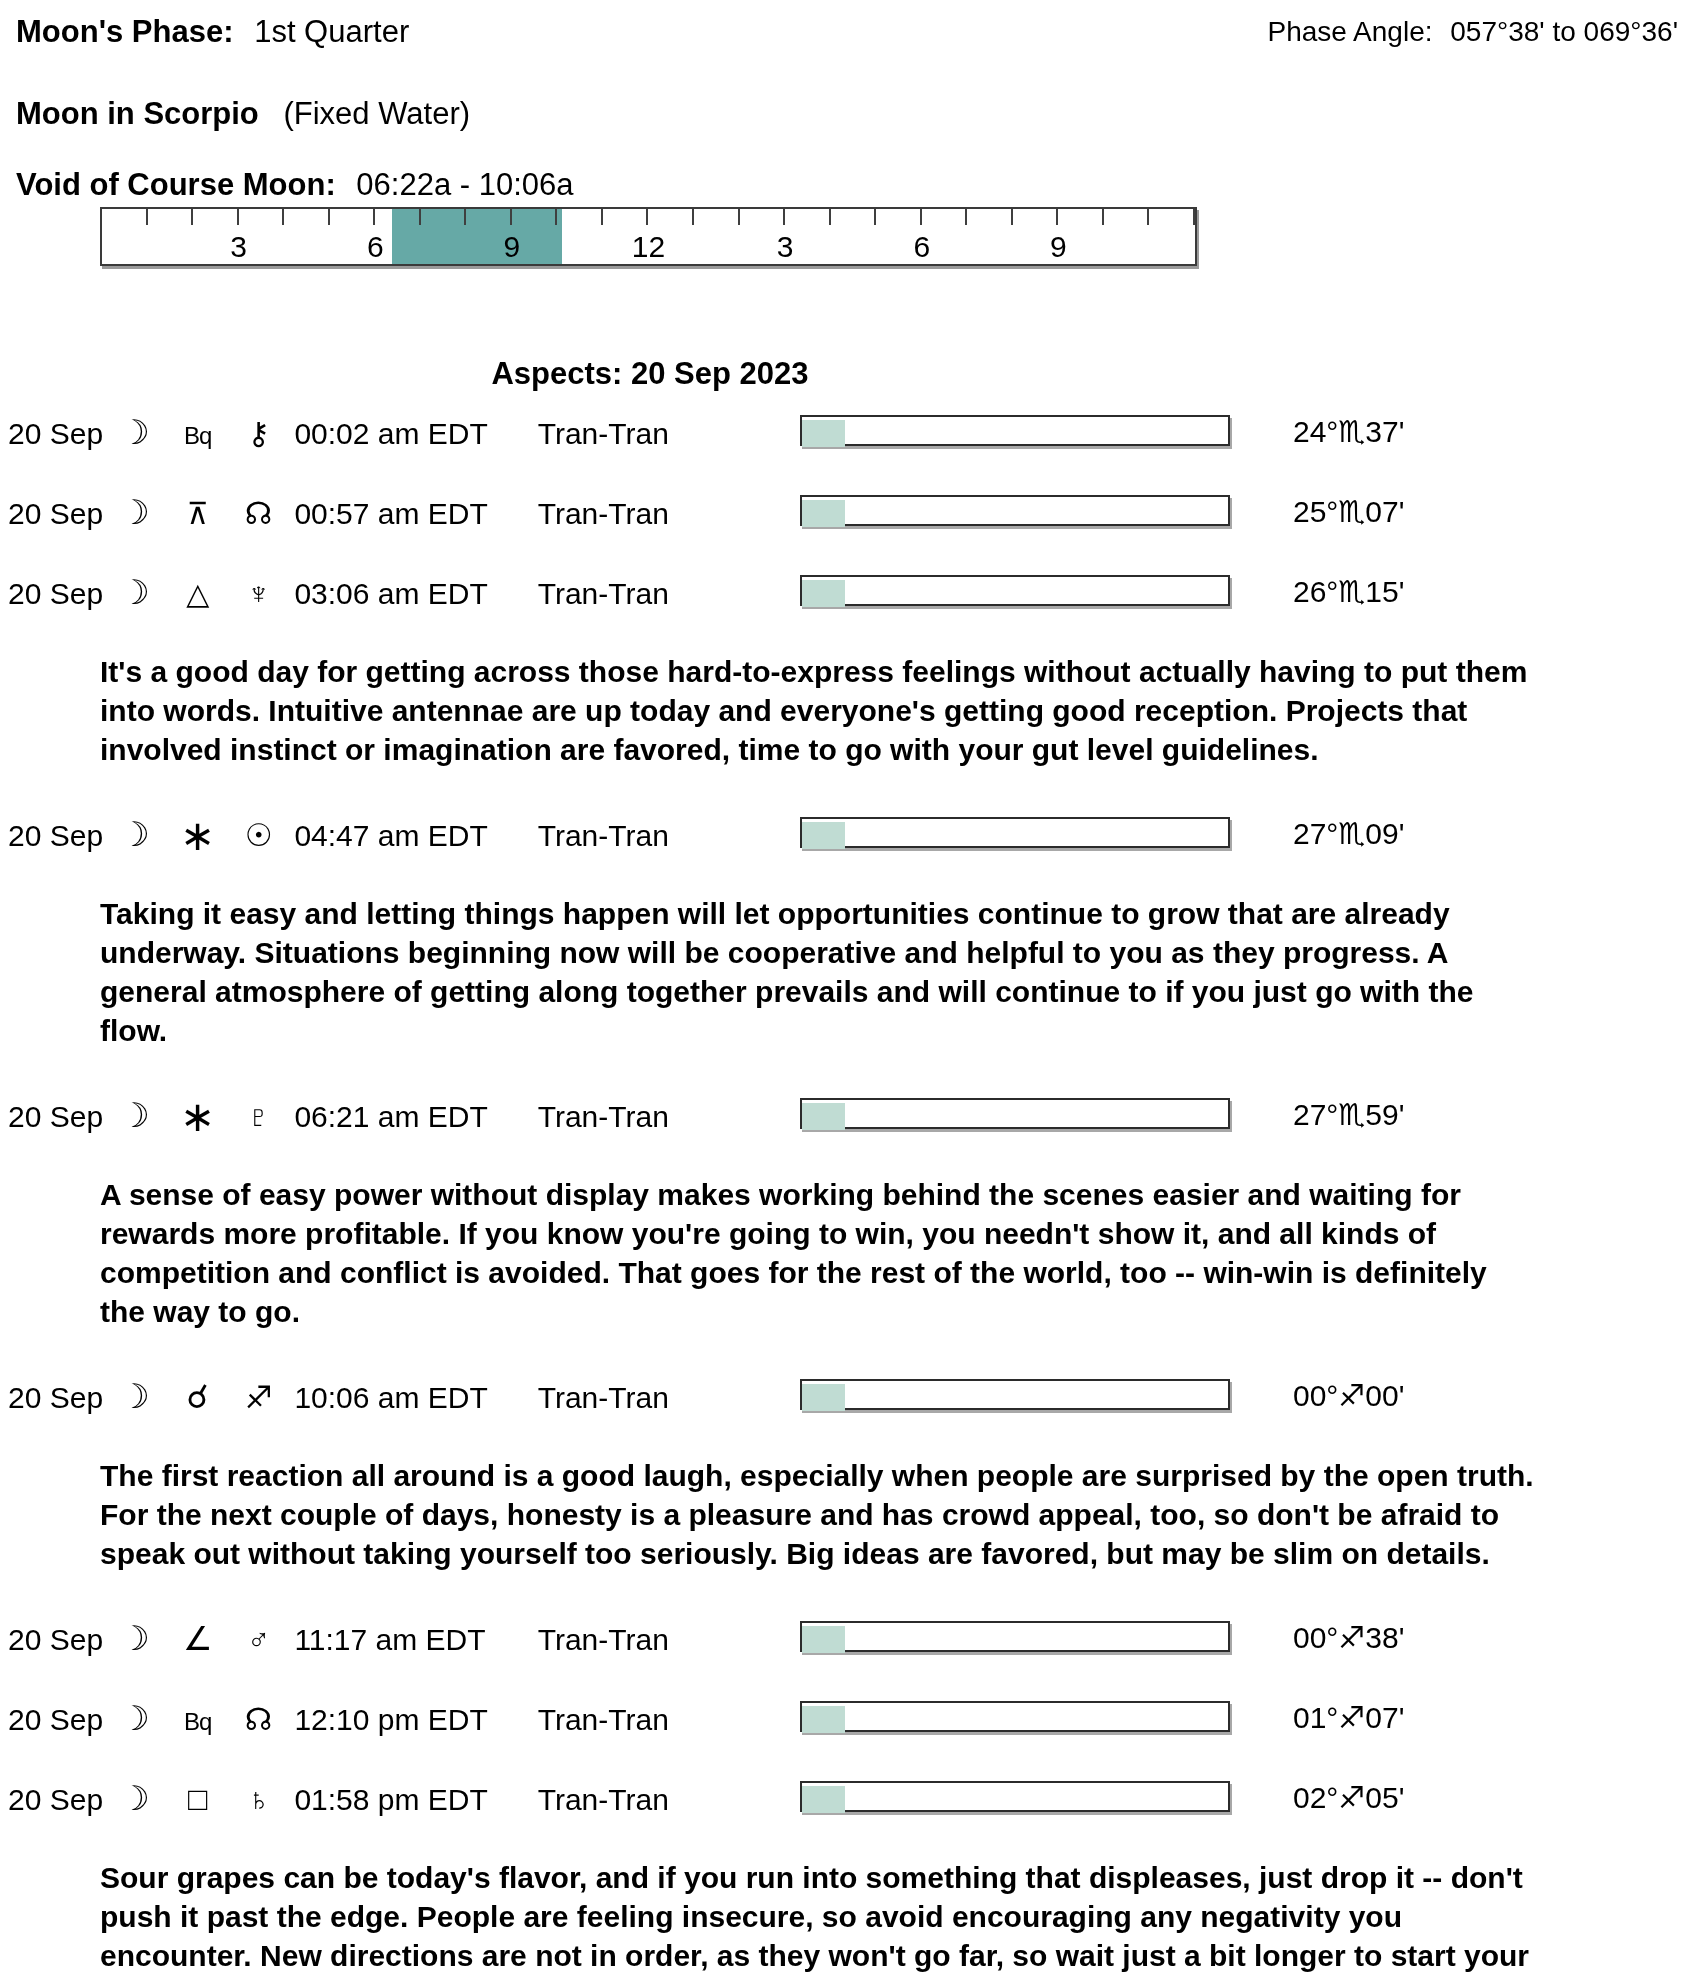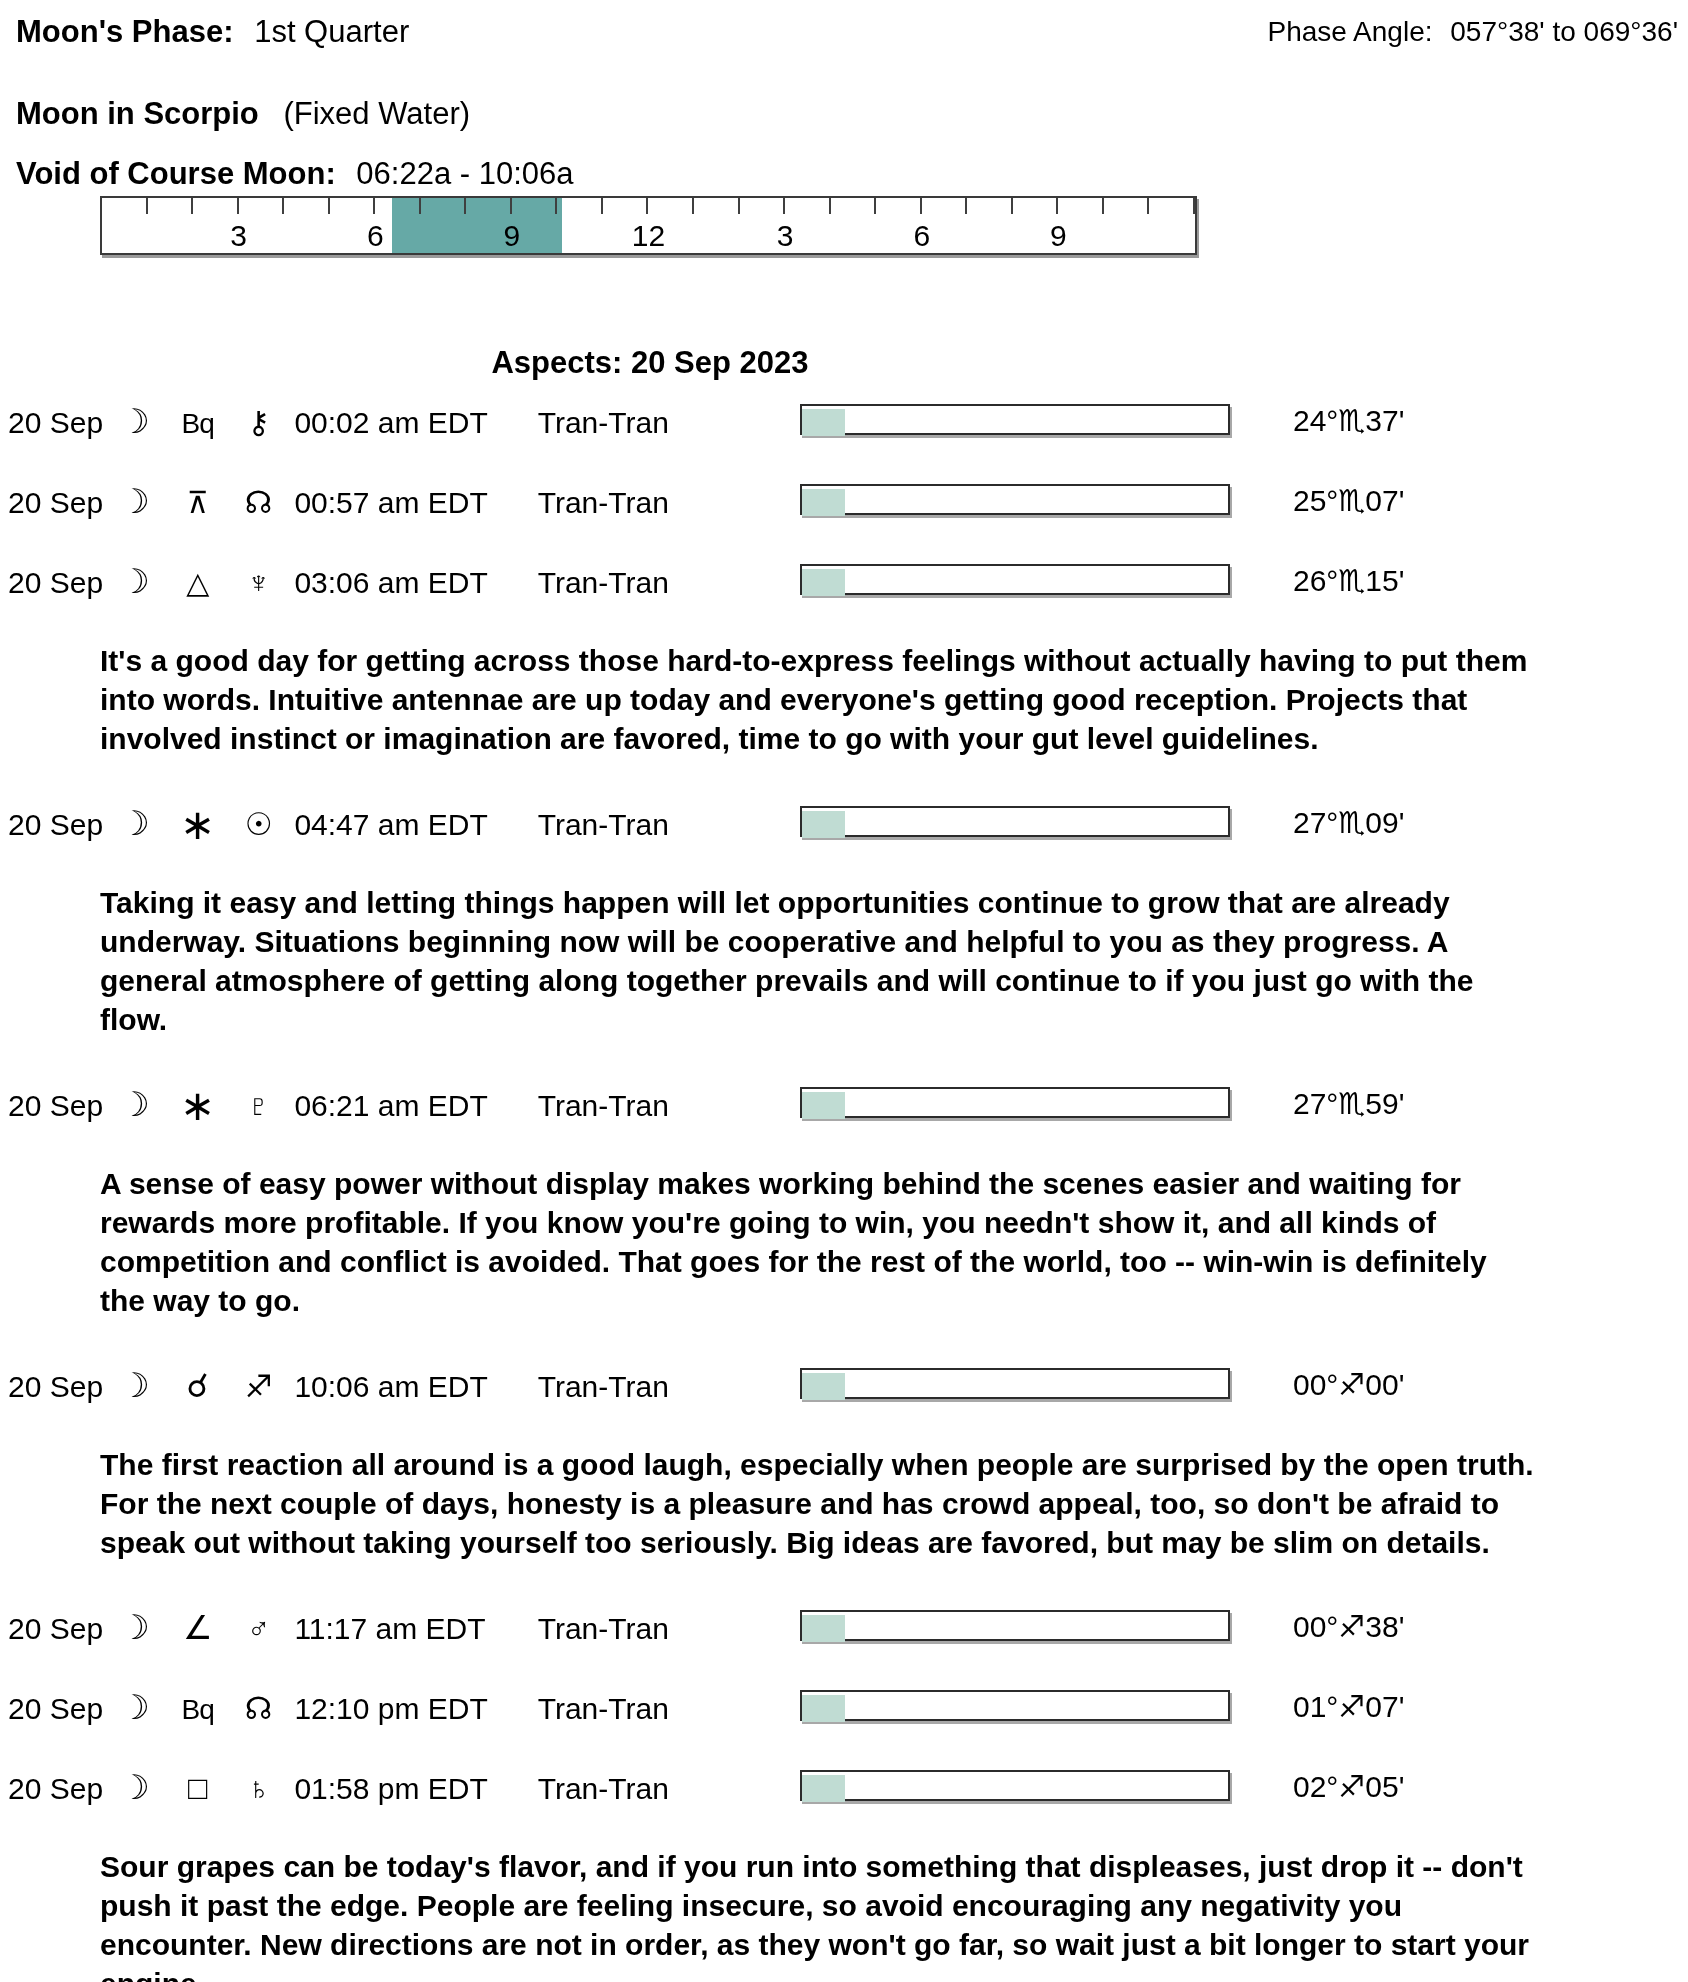--- a/index.html
+++ b/index.html
@@ -21,21 +21,21 @@
   .hline .note{margin-left:16px;text-align:center;}
   .hline .val{margin-left:12px;}
   .hdr-row1{position:relative;}
   .phase-angle{
     position:absolute;top:2px;right:10px;
     font-size:28px;font-weight:normal;white-space:nowrap;
   }
   .phase-angle .pa-val{margin-left:10px;}
   #h-scorpio{margin-top:46px;}
   #h-sag{margin-top:42px;}
-  #h-voc{margin-top:24px;}
+  #h-voc{margin-top:35px;}
 
   
   .ruler{
     position:relative;
     margin:4px 0 0 100px;
     width:1097px;height:59px;
     background:#ffffff;
     border:2px solid #3a3a3a;
     box-shadow:2px 3px 0 #9a9a9a;
   }
@@ -77,21 +77,21 @@
     margin-bottom:40px;
   }
   .aspect-row span{display:inline-block;vertical-align:baseline;}
   .c-date{width:103px;}
   .c-moon{width:45px;font-size:34px;font-weight:bold;}
   .c-aspect{width:50px;text-align:center;}
   .c-planet{width:55px;text-align:center;font-size:31px;}
   .c-time{width:235px;}
   .c-type{}
   .c-aspect[data-name="sextile-icon"]{font-size:42px;vertical-align:-4px;}
-  .c-aspect[data-name="biquintile-icon"]{font-size:28px;letter-spacing:-1px;}
+  .c-aspect[data-name="biquintile-icon"]{font-size:24px;letter-spacing:-1px;}
   .c-aspect[data-name="conjunction-icon"]{font-size:33px;}
   .c-aspect[data-name="semisquare-icon"]{font-size:33px;}
   .c-aspect[data-name="square-icon"]{font-size:32px;}
   .c-bar{
     position:absolute;left:800px;top:3px;
     width:430px;height:31px;
     background:#ffffff;
     border:2px solid #2b2b2b;
     box-shadow:2px 3px 0 #a8a8a8;
   }

